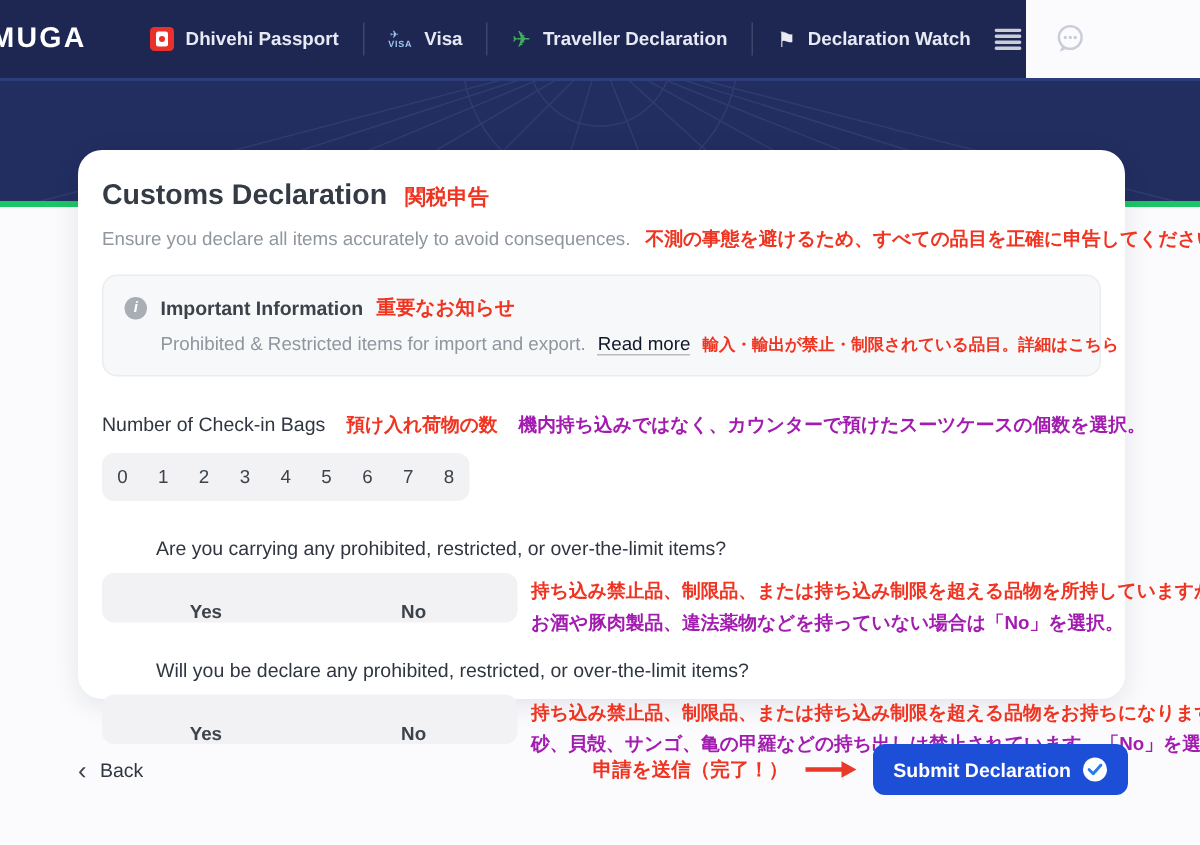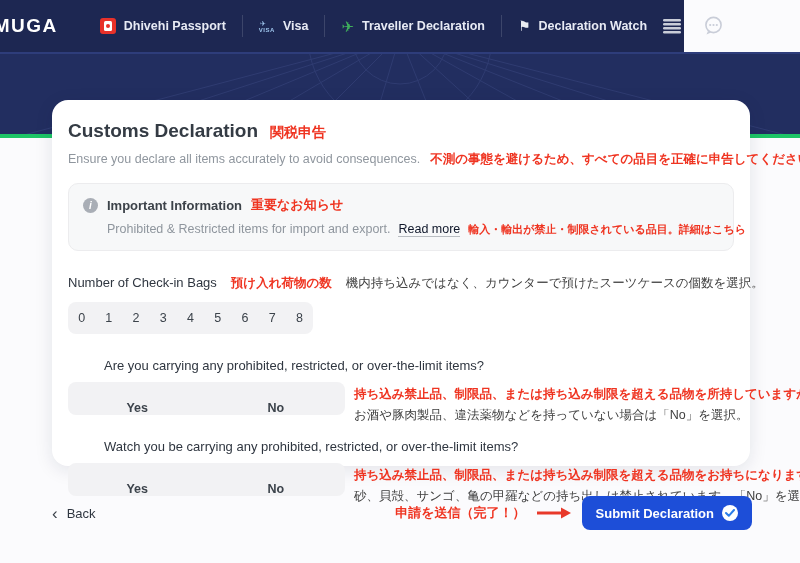--- a/index.html
+++ b/index.html
@@ -34,21 +34,21 @@
   .banner svg{position:absolute;top:0;left:0;}
   .green-line{position:absolute;top:134px;left:0;width:800px;height:4px;background:#1dc566;z-index:1;}
 
   
   .card{position:absolute;left:52px;top:100px;width:698px;height:366px;background:#fff;
         border-radius:16px;box-shadow:0 4px 18px rgba(20,30,60,.10);z-index:4;box-sizing:border-box;
         padding:20px 16px;}
   .title-row{display:flex;align-items:baseline;gap:12px;}
   .card-title{font-size:19px;font-weight:bold;color:#343b44;}
   .jp-red{color:#ef3421;font-weight:bold;}
-  .jp-orange{color:#404040;font-weight:normal;}
+  .jp-orange{color:#a21caf;font-weight:bold;}
   .subtitle-row{margin-top:9px;font-size:12.5px;color:#8f969e;display:flex;gap:10px;align-items:baseline;white-space:nowrap;}
   .subtitle-row .jp-red{font-size:12.5px;}
 
   .info-box{margin-top:15px;background:#f7f8f9;border:1px solid #ececee;border-radius:10px;
             padding:12px 14px 13px 14px;}
   .info-head{display:flex;align-items:center;gap:9px;font-size:13px;font-weight:bold;color:#3c4249;}
   .info-ic{width:15px;height:15px;border-radius:50%;background:#a9aeb6;color:#fff;font-size:10px;
            font-weight:bold;display:flex;align-items:center;justify-content:center;flex:0 0 auto;font-style:italic;}
   .info-head .jp-red{font-size:13px;}
   .info-body{margin-top:8px;padding-left:24px;font-size:12.5px;color:#8f969e;display:flex;gap:8px;align-items:baseline;white-space:nowrap;}
@@ -214,21 +214,21 @@
         <span class="yn-cell">Yes</span>
         <span class="yn-cell">No</span>
       </div>
       <div class="q-annot">
         <div class="jp-red">持ち込み禁止品、制限品、または持ち込み制限を超える品物を所持していますか？</div>
         <div class="jp-orange">お酒や豚肉製品、違法薬物などを持っていない場合は「No」を選択。</div>
       </div>
     </div>
 
     <div class="q-block">
-      <div class="q-label">Watch you be carrying any prohibited, restricted, or over-the-limit items?</div>
+      <div class="q-label">Will you be declare any prohibited, restricted, or over-the-limit items?</div>
       <div class="yn-bar">
         <span class="yn-cell">Yes</span>
         <span class="yn-cell">No</span>
       </div>
       <div class="q-annot">
         <div class="jp-red">持ち込み禁止品、制限品、または持ち込み制限を超える品物をお持ちになりますか？</div>
         <div class="jp-orange">砂、貝殻、サンゴ、亀の甲羅などの持ち出しは禁止されています。「No」を選択。</div>
       </div>
     </div>
   </div>

